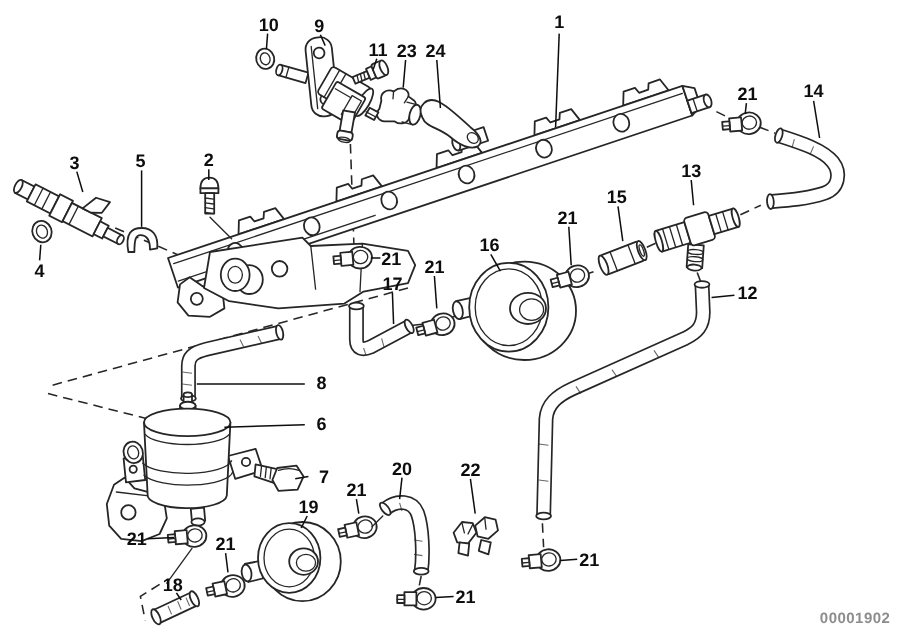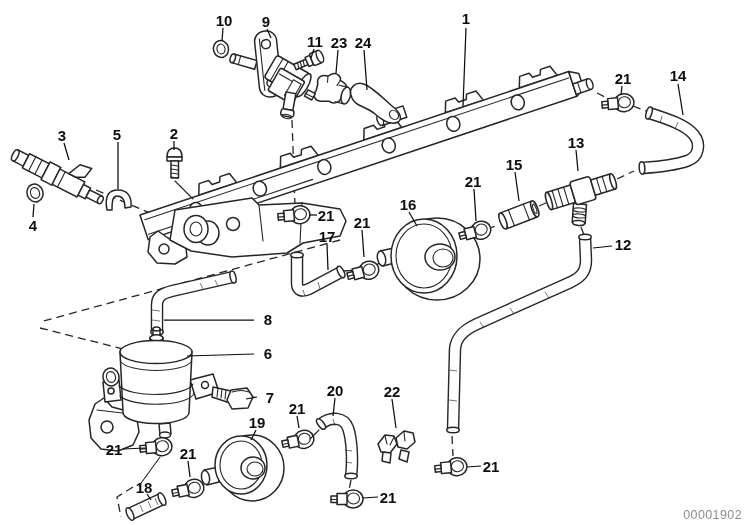--- a/index.html
+++ b/index.html
@@ -15,21 +15,21 @@
   .l{fill:none;stroke:var(--line);stroke-width:1.1;stroke-linejoin:round;stroke-linecap:round;}
   
   .d{fill:none;stroke:var(--line);stroke-width:1.3;stroke-dasharray:8 5;stroke-linecap:butt;}
   
   .to{fill:none;stroke:var(--line);stroke-width:12.5;stroke-linejoin:round;stroke-linecap:butt;}
   .ti{fill:none;stroke:#fff;stroke-width:9.7;stroke-linejoin:round;stroke-linecap:butt;}
   .tk{fill:none;stroke:var(--line);stroke-width:.9;opacity:.7;}
   .leader{stroke:var(--label);stroke-width:1.25;fill:none;}
   .callout{font:bold 15px "Liberation Sans", sans-serif;fill:var(--label);text-anchor:middle;cursor:pointer;}
   .catalog{position:absolute;right:8px;bottom:3px;font-size:12.5px;letter-spacing:.4px;
-           color:var(--catalog);font-family:"Liberation Sans", sans-serif;}
+           color:var(--catalog);font-family:"Liberation Sans", sans-serif;font-weight:bold;}
 </style>
 </head>
 <body>
 
 <div class="stage">
 <svg id="art" width="750" height="525" viewBox="0 0 750 525">
 
   <defs>
     <g id="clampdef">
       <ellipse class="p" cx="3" cy="0" rx="10" ry="9"></ellipse>

